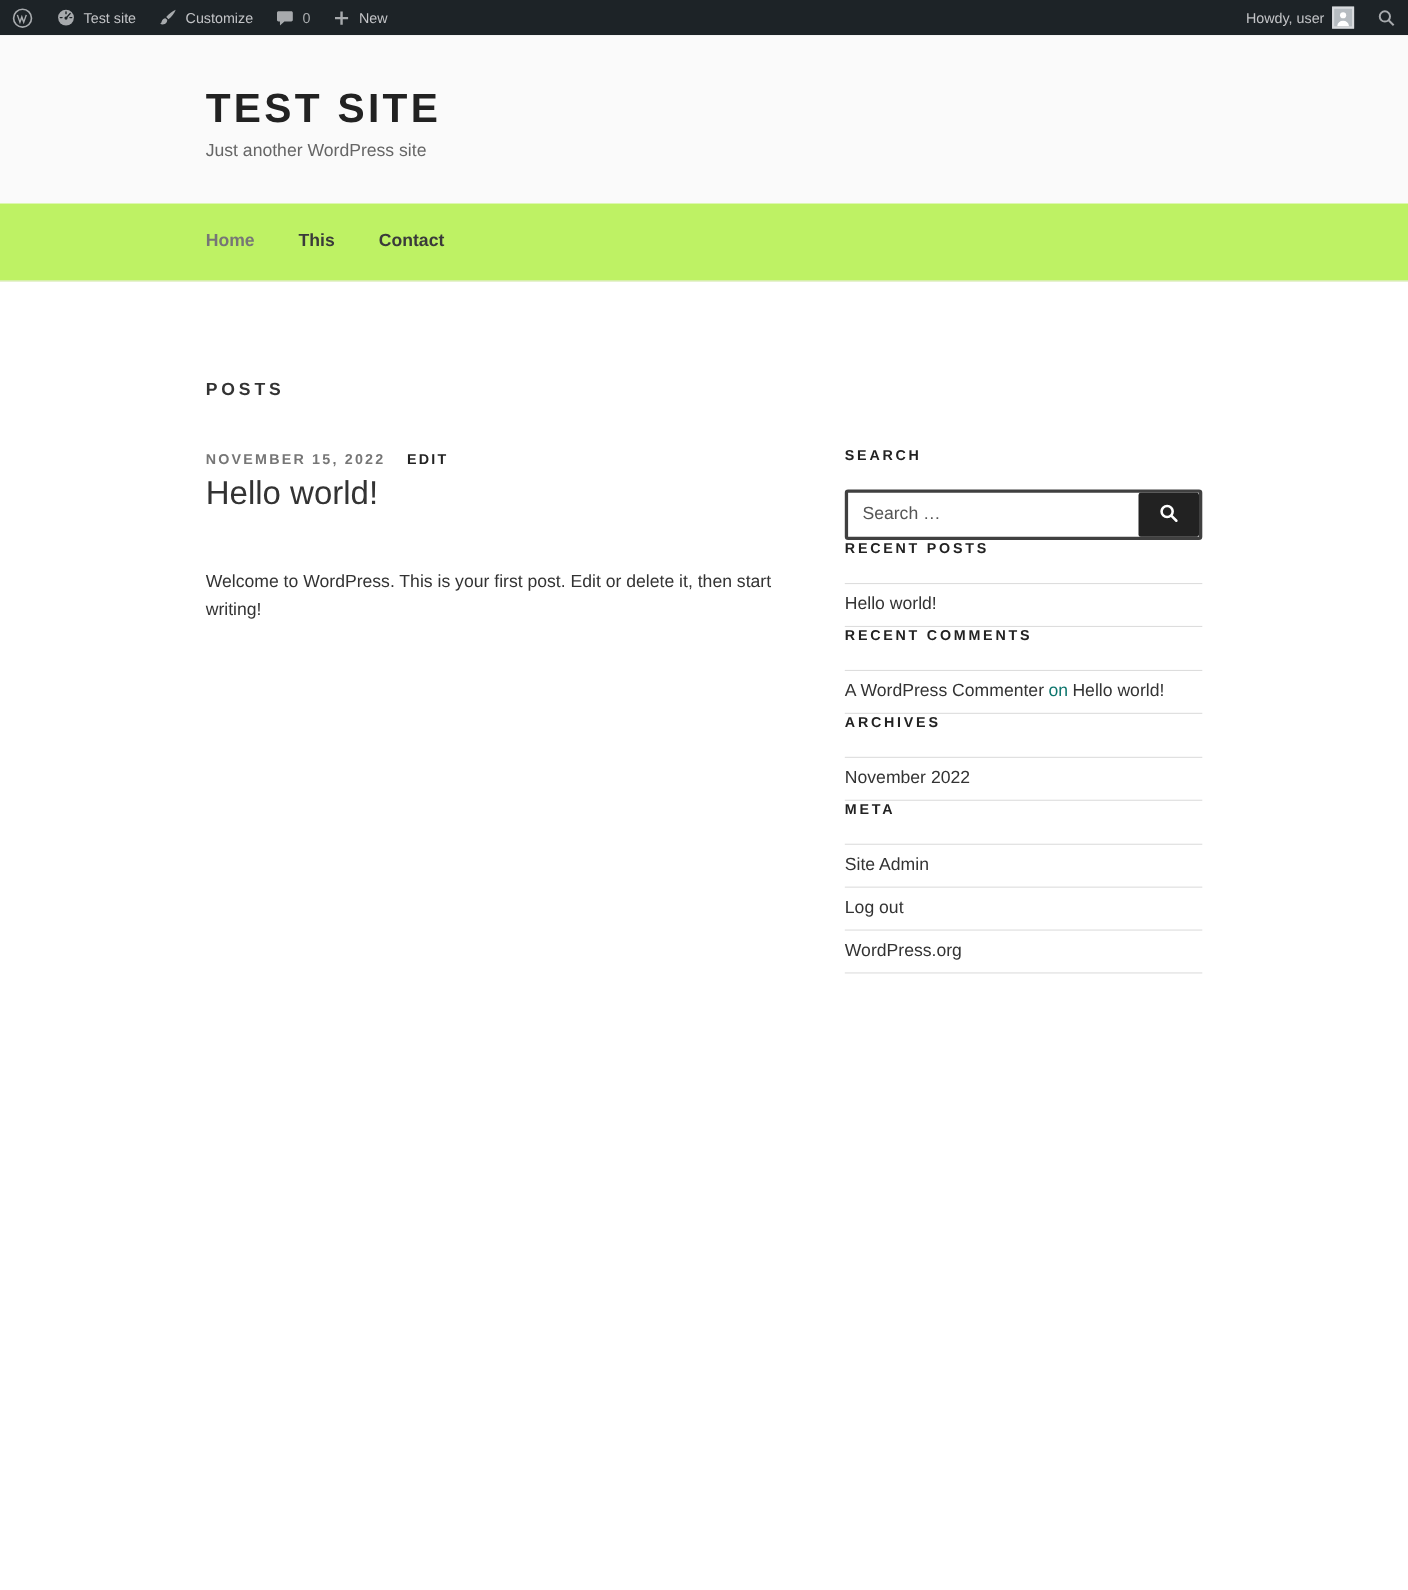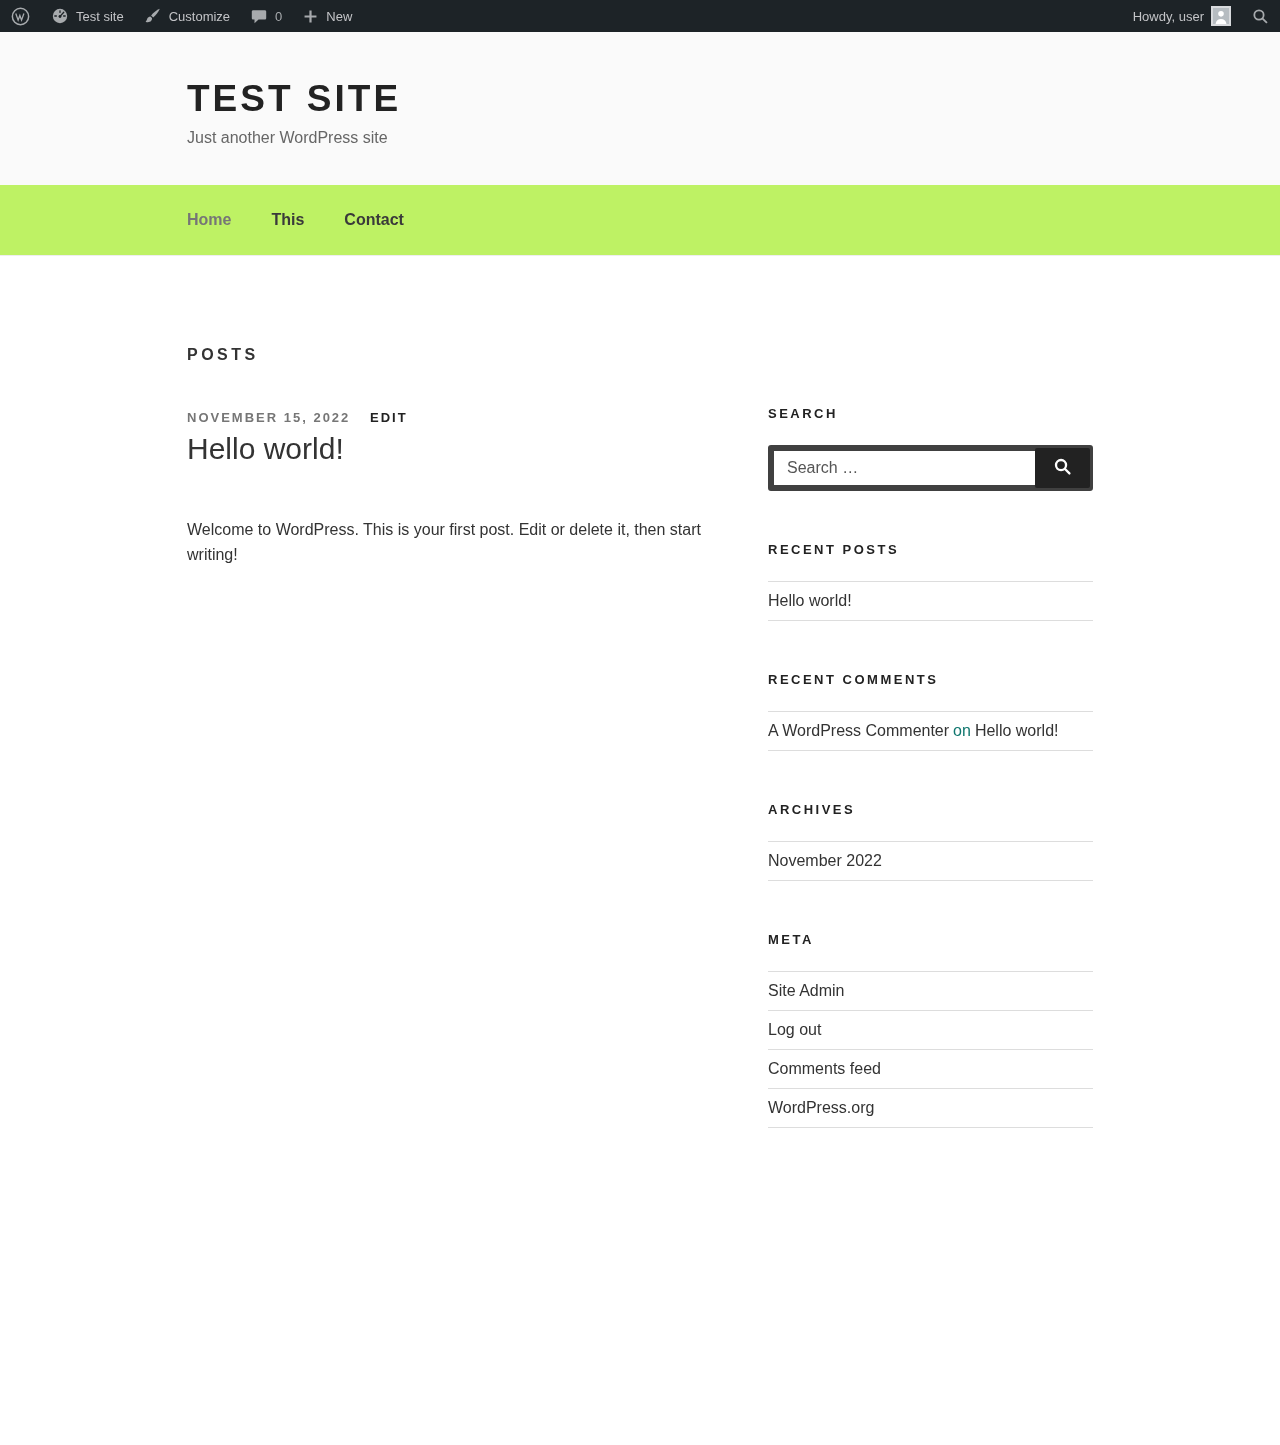--- a/index.html
+++ b/index.html
@@ -61,37 +61,37 @@
   }
   .post-meta { font-size: 13px; font-weight: 700; letter-spacing: 2px; }
   .post-date { color: #767676; margin-right: 14px; }
   .post-edit { color: #222; }
   .post-title { margin: 7px 0 0; font-size: 30px; font-weight: 400; }
   .post-title a { color: #333; }
   .post-body { margin: 52px 0 0; font-size: 16px; line-height: 1.55; color: #333; }
 
   
   .sidebar { width: 325px; flex: none; margin-top: 60px; }
-  .widget { margin-bottom: 51px; }
+  .widget { }
   .widget-title {
     margin: 0 0 24px; font-size: 13px; font-weight: 700;
     letter-spacing: 2.5px; color: #222;
   }
   .widget ul { list-style: none; margin: 0; padding: 0; border-top: 1px solid #ddd; }
   .widget li {
     border-bottom: 1px solid #ddd; padding: 10px 0;
     font-size: 16px; color: #333;
   }
   .widget li a { color: #333; }
   .comment-on { color: #0f766e; margin: 0 4px; }
 
   
   .search-form { position: relative; }
   .search-input {
-    width: 100%; height: 46px; border: 6px solid #404040; border-radius: 3px;
+    width: 100%; height: 46px; border: 3px solid #404040; border-radius: 3px;
     padding: 0 66px 0 13px; font-size: 16px; color: #444;
     font-family: "Liberation Sans", "DejaVu Sans", sans-serif;
     background: #fff; outline: none;
   }
   .search-input::placeholder { color: #555; opacity: 1; }
   .search-submit {
     position: absolute; top: 3px; right: 3px; bottom: 3px; width: 55px;
     background: #222; border: 0; border-radius: 2px;
     display: flex; align-items: center; justify-content: center; cursor: pointer;
   }
@@ -241,19 +241,18 @@
         <li><a>November 2022</a></li>
       </ul>
     </section>
 
 
     <section class="widget">
       <h4 class="widget-title">META</h4>
       <ul>
         <li><a>Site Admin</a></li>
         <li><a>Log out</a></li>
-        <li><a>Comments feed</a></li>
         <li><a>WordPress.org</a></li>
       </ul>
     </section>
 
   </aside>
 </div>
 
 </body></html>

